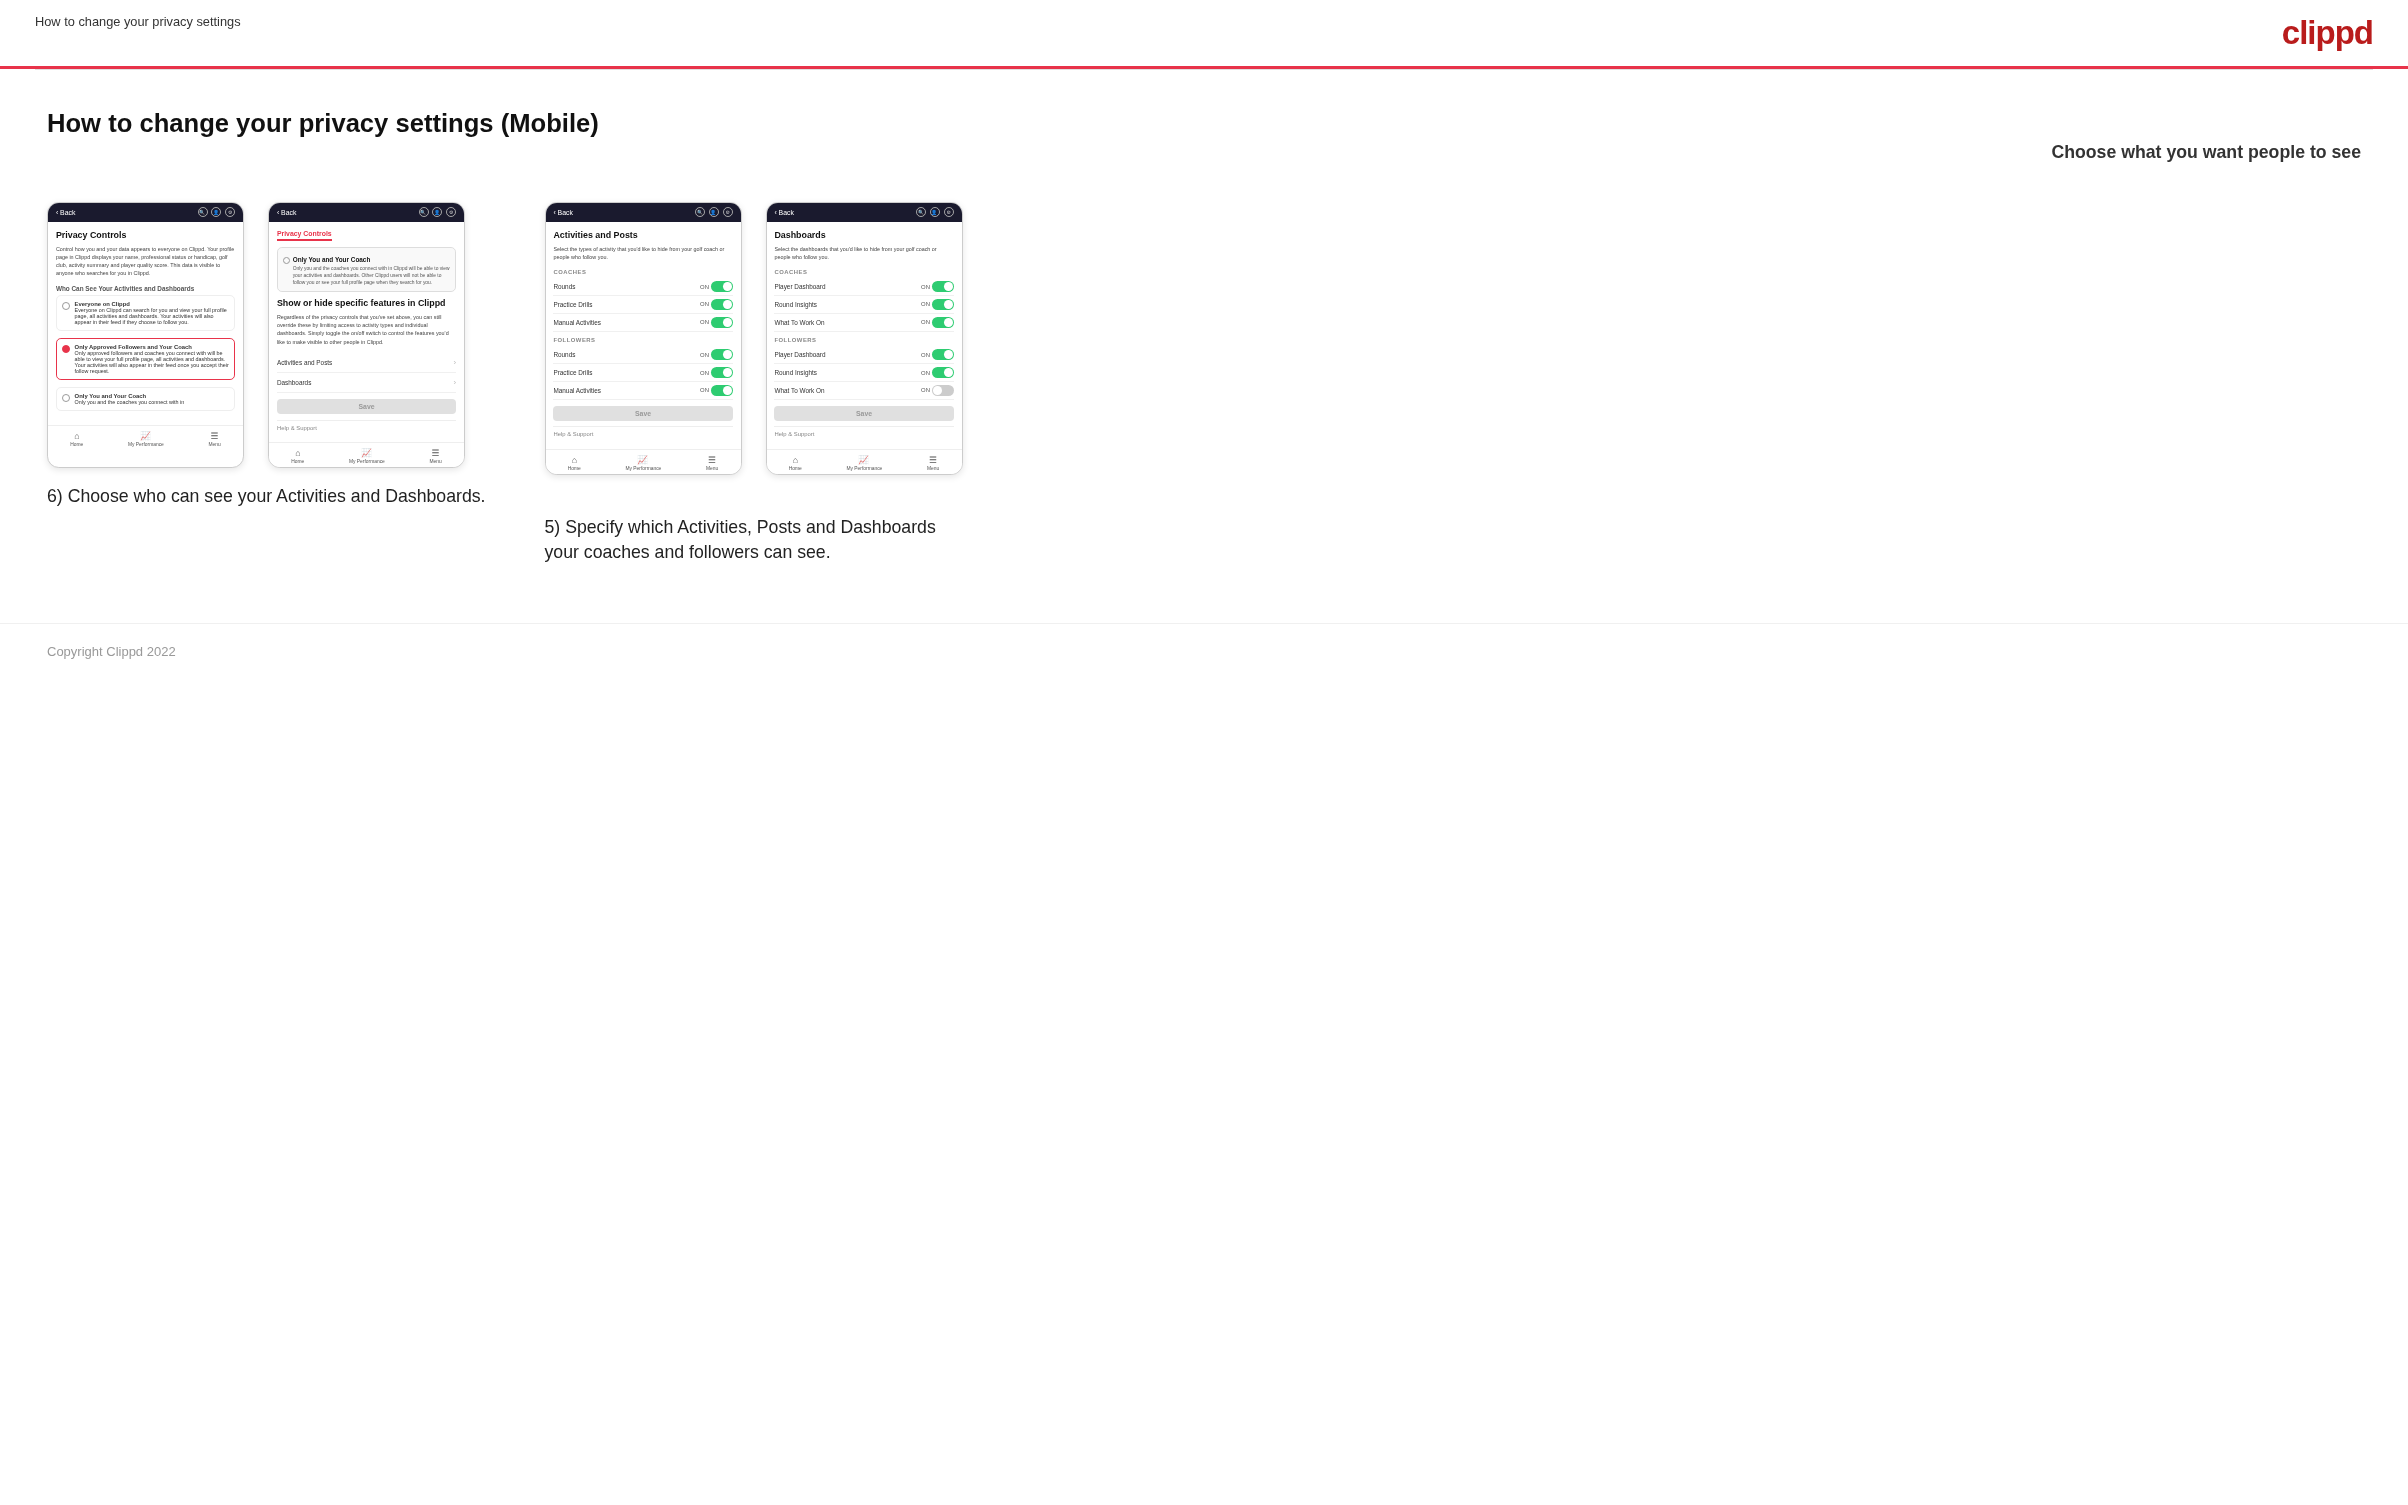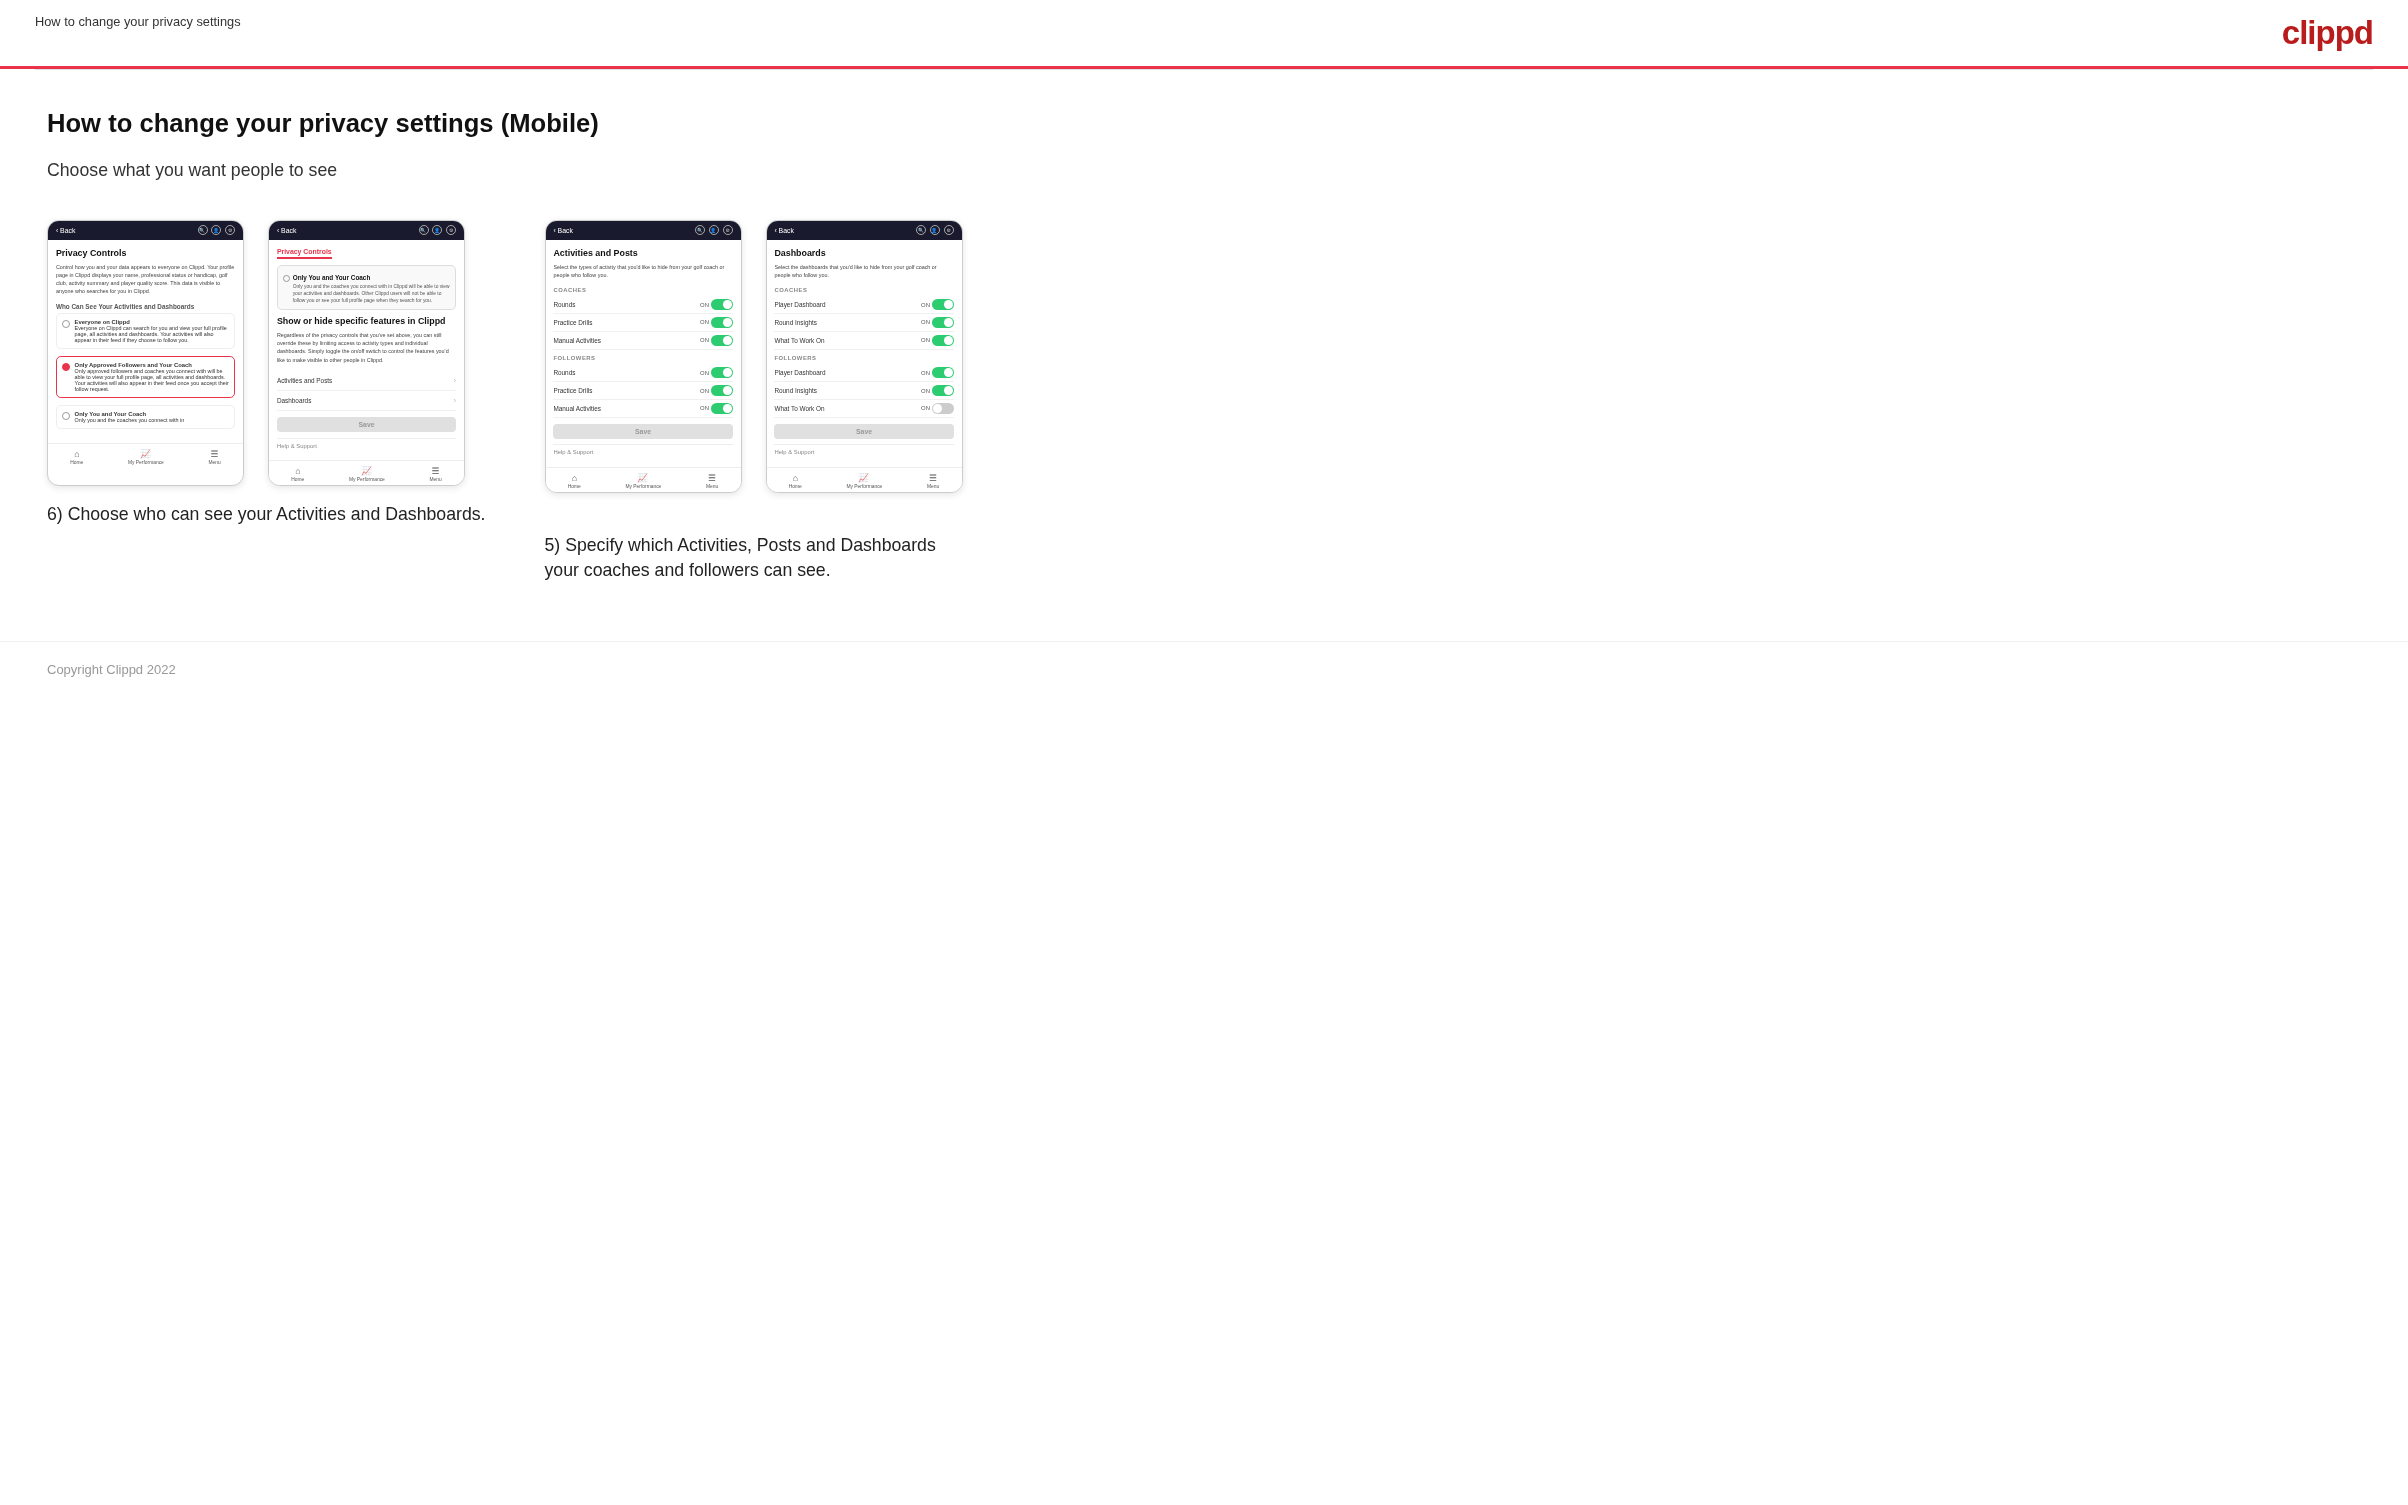--- a/index.html
+++ b/index.html
@@ -39,27 +39,28 @@
 
     
     .main {
       padding: 39px 47px 59px;
     }
 
     .page-title {
       font-size: 25.6px;
       font-weight: 800;
       color: #111;
-      margin-bottom: 22px;
+      margin-bottom: 4px;
     }
     .page-subtitle {
       font-size: 17.7px;
-      font-weight: 400;
+      font-weight: 700;
       color: #333;
       margin-bottom: 39px;
+      text-align: right;
     }
 
     
     .phone-mock {
       background: #fff;
       border: 1.5px solid #ccc;
       border-radius: 11.8px;
       overflow: hidden;
       width: 197px;
       min-width: 197px;

